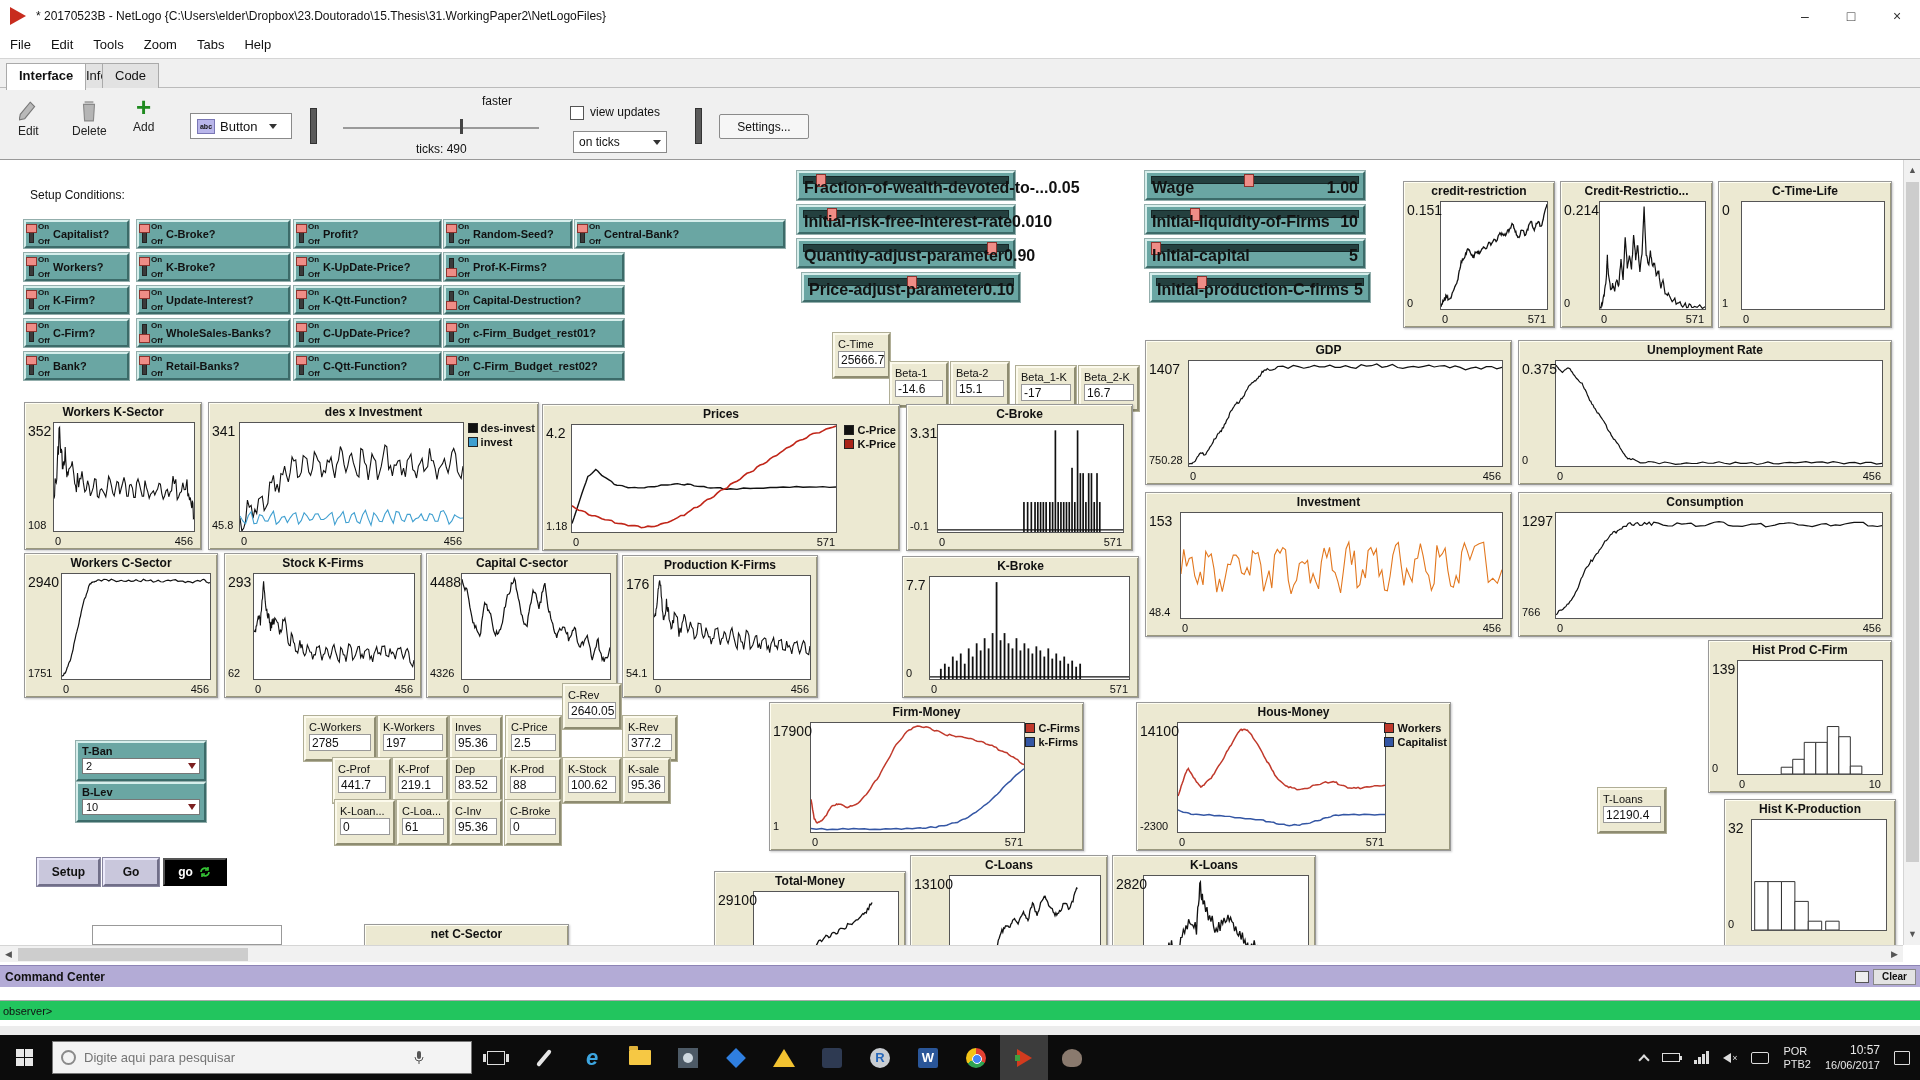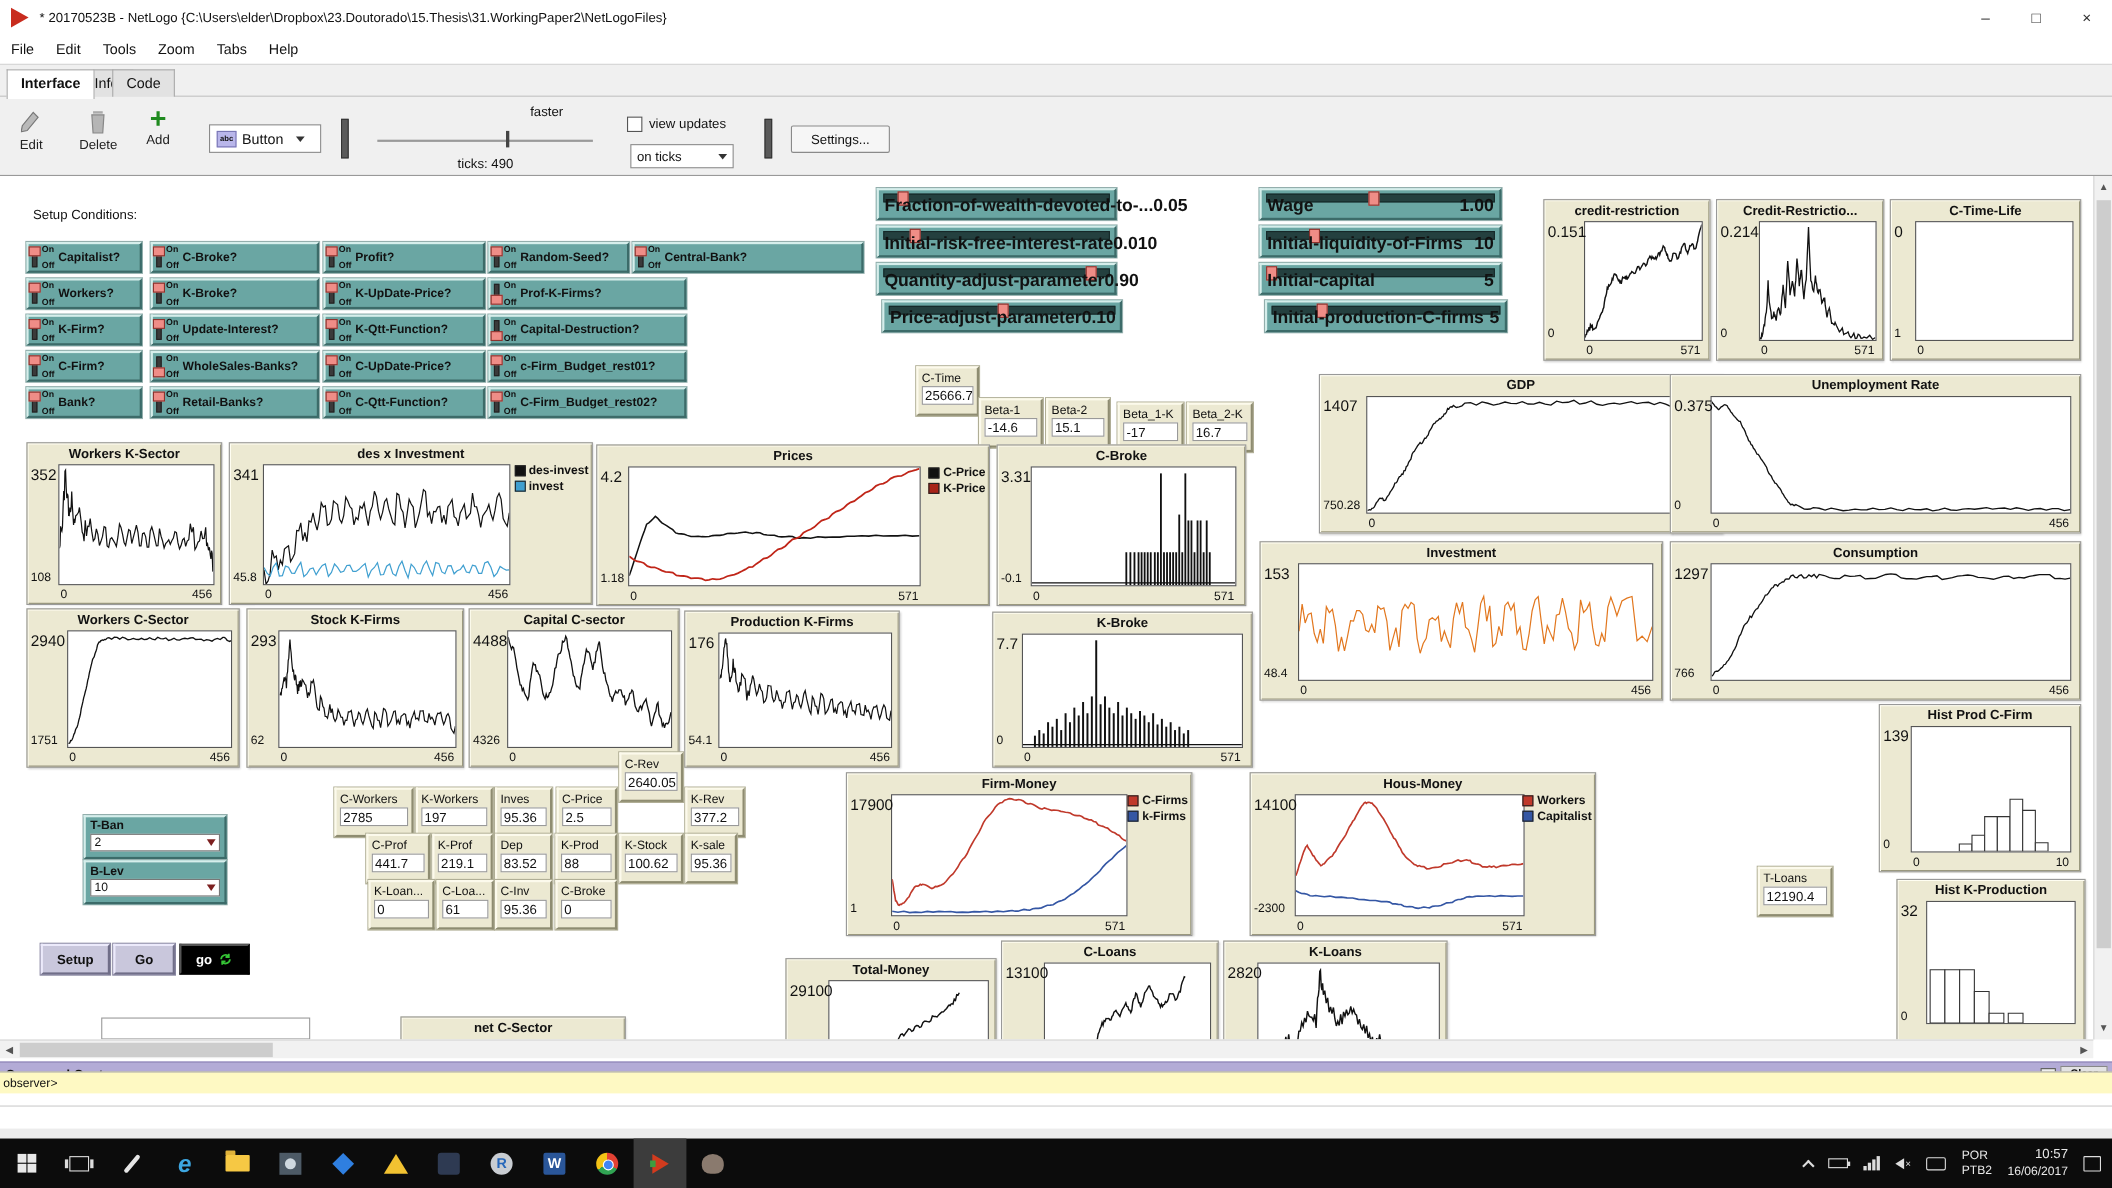--- a/index.html
+++ b/index.html
@@ -68,21 +68,21 @@
 .partial{position:absolute;background:#fff;border:1px solid #999}
 
 .scrollv{position:absolute;left:1903px;top:160px;width:17px;height:785px;background:#f1f1f1;border-left:1px solid #d5d5d5}
 .scrollh{position:absolute;left:0;top:945px;width:1903px;height:17px;background:#f1f1f1;border-top:1px solid #d5d5d5}
 .thumbv{position:absolute;left:2px;top:22px;width:13px;height:680px;background:#cdcdcd}
 .thumbh{position:absolute;left:18px;top:2px;width:230px;height:13px;background:#cdcdcd}
 .sarr{position:absolute;font-size:9px;color:#555;text-align:center;width:17px;line-height:17px}
 
 #cchead{position:absolute;left:0;top:965px;width:1920px;height:22px;background:#b3abd6;border-top:1px solid #8d84b5;display:flex;align-items:center;font-size:12px;font-weight:bold}
 #ccout{position:absolute;left:0;top:987px;width:1920px;height:19px;background:#fff;border-bottom:1px solid #ccc}
-#ccprompt{position:absolute;left:0;top:974px;width:1920px;height:20px;background:#fef9c3;border-top:1px solid #aaa;display:flex;align-items:center;font-size:11px}
+#ccprompt{position:absolute;left:0;top:1000px;width:1920px;height:20px;background:#22c55e;border-top:1px solid #aaa;display:flex;align-items:center;font-size:11px}
 #ccstrip{position:absolute;left:0;top:1026px;width:1920px;height:9px;background:#ececec}
 .ccbtn{height:16px;background:#e3e3e3;border:1px solid #888;font-size:10px;display:flex;align-items:center;justify-content:center;padding:0 8px}
 .detach{width:14px;height:12px;border:1px solid #555;background:#eee;position:relative}
 
 #taskbar{position:absolute;left:0;top:1035px;width:1920px;height:45px;background:#0c0c0c;display:flex;align-items:center}
 .tslot{width:48px;height:45px;display:flex;align-items:center;justify-content:center;flex:0 0 48px}
 .tslot.active{background:#3c3c3c}
 #search{width:420px;height:33px;background:#f3f3f3;border:1px solid #777;display:flex;align-items:center;gap:8px;padding:0 8px;margin-left:4px}
 #search input{border:none;background:transparent;outline:none;font-size:13px;color:#444;width:320px;font-family:"Liberation Sans",sans-serif}
 .ring{width:15px;height:15px;border:2px solid #8a8a8a;border-radius:50%}
@@ -451,21 +451,21 @@
     </div>
   <div class="mon" style="left:1016px;top:206px;width:60px">
       <span class="ml">Beta_1-K</span>
       <span class="mv">-17</span>
     </div>
   <div class="mon" style="left:1079px;top:206px;width:60px">
       <span class="ml">Beta_2-K</span>
       <span class="mv">16.7</span>
     </div>
 
-  <div class="plot" style="left:1199px;top:180px;width:367px;height:145px;--pl:42px;--pr:8px">
+  <div class="plot" style="left:1145px;top:180px;width:367px;height:145px;--pl:42px;--pr:8px">
       <div class="pt">GDP</div>
       <div class="pa">
         <svg viewBox="0 0 100 100" preserveAspectRatio="none" style="position: absolute; left: 0px; top: 0px; width: 100%; height: 100%;">
           <polyline points="0,98 0.3333333333333333,97.82418818718773 0.6666666666666666,97.47528700446952 1,97.78099780835328 1.3333333333333333,96.3742233983828 1.6666666666666667,96.21194501872912 2,95.32532179912377 2.3333333333333335,93.29966897143422 2.6666666666666665,91.18934054774873 3,90.30941325496823 3.3333333333333335,88.55281491739734 3.6666666666666665,87.53634987249389 4,87.80245193005831 4.166666666666667,87.89350949065168 4.333333333333334,87.46107587842513 4.5,87.80376949243364 4.666666666666667,89.28890650692531 4.833333333333334,89.60000818658615 5,89.518476136157 5.333333333333334,89.04043084413728 5.666666666666667,86.84320404971028 6.000000000000001,85.45380800436688 6.333333333333334,84.14112054812479 6.666666666666668,82.072075731592 7.000000000000001,80.76076914538717 7.333333333333333,79.29543300589017 7.666666666666668,77.53879133391678 8,74.4286296158185 8.333333333333332,74.30407194768074 8.666666666666668,73.25137508980599 9,70.53444372866215 9.333333333333332,68.84019127484255 9.666666666666666,68.54266573410447 10,66.71689706591387 10.333333333333334,67.02565967105849 10.666666666666666,63.69830026433798 11,63.707898786998705 11.333333333333334,60.11345767640305 11.666666666666666,59.54781473068288 12,56.50868608993478 12.333333333333334,54.98982671021441 12.666666666666668,53.68861780753086 13,49.499878237435766 13.333333333333334,47.746842589573745 13.666666666666666,46.93082652705538 14.000000000000002,45.17163118603348 14.333333333333334,43.58124708023631 14.666666666666666,41.87149413397614 15,40.76768835022085 15.333333333333332,39.28005942788884 15.666666666666668,40.363607631217505 16,39.793049174819316 16.333333333333332,37.661702963563826 16.666666666666668,35.57099253714743 17,35.72967292360845 17.333333333333336,34.008524467138585 17.666666666666668,33.000979957219286 18,29.654854356436957 18.333333333333336,28.086535298422916 18.666666666666668,26.656539624088822 19,24.268077054570313 19.333333333333332,22.901857822277336 19.666666666666664,22.636433146101382 20,20.966967297095835 20.333333333333332,20.648317201758488 20.666666666666668,19.811408454729587 21,18.608510378047498 21.333333333333332,18.791016487011802 21.666666666666668,17.182720706542014 22,16.768359556887305 22.333333333333332,14.568050150448101 22.666666666666668,14.556226032390981 23,12.919533438753746 23.333333333333332,9.899000696509873 23.666666666666668,10.383444008667965 24,8.77618580920388 24.333333333333336,8.402245522756616 24.666666666666668,8.563296429851718 25,7.240063495815406 25.83333333333333,8.961748143101318 26.666666666666668,8.45485844784028 27.500000000000004,7.578027914280398 28.333333333333332,5.2221579676791094 29.166666666666664,5.042512847559308 30,4.850696610854371 31.666666666666664,6.921898529223597 33.33333333333333,4.21869484035544 35,5.333991368173159 36.66666666666667,6.897543614770015 38.333333333333336,5.91606278832613 40,4.261609706757014 41.66666666666667,5.504368389451216 43.333333333333336,5.589599095224301 45,3.932922471819623 46.666666666666664,5.998442064754883 48.333333333333336,6.050600429026005 50,4.469651024309869 51.66666666666666,6.123163001686294 53.333333333333336,6.966967855894239 55.00000000000001,3.5731586967158364 56.666666666666664,4.844064412328848 58.33333333333333,4.479667409314914 60,2.783977006524225 61.66666666666667,6.031926829852935 63.33333333333333,5.116976688944376 64.99999999999999,3.262657824983762 66.66666666666666,6.208153656007141 68.33333333333333,7.08353550791459 70,5.8901148857257795 71.66666666666667,5.210400222806797 73.33333333333333,6.079056383159582 75,5.064732295027355 76.66666666666667,3.9776502378660865 78.33333333333333,5.681930491694473 80,4.753147783270833 81.66666666666667,4.492120897511754 83.33333333333334,6.415571005470213 85.00000000000001,4.632227527733633 86.66666666666667,6.117122207050613 88.33333333333333,8.333143578140394 90,6.741778107625578 91.66666666666667,5.935233361852937 93.33333333333333,7.70893429915256 95,5.351395705498717 96.66666666666667,5.21994848836232 98.33333333333334,7.4115652940289465 100,6" fill="none" stroke="#111" stroke-width="1.2" vector-effect="non-scaling-stroke"></polyline>
         </svg>
       </div>
       <span class="ymx">1407</span>
       <span class="ymn">750.28</span>
       <span class="xmn">0</span>
       <span class="xmx">456</span>
@@ -930,20 +930,29 @@
 
 <div id="taskbar">
   <div class="tslot">
       <span class="winlogo">
         <span></span>
         <span></span>
         <span></span>
         <span></span>
       </span>
     </div>
+  <div id="search">
+    <span class="ring"></span>
+    <input placeholder="Digite aqui para pesquisar" style="">
+    <svg width="14" height="16" viewBox="0 0 14 16">
+        <rect x="5" y="1" width="4" height="8" rx="2" fill="#555"></rect>
+        <path d="M3 7a4 4 0 0 0 8 0" fill="none" stroke="#555"></path>
+        <line x1="7" y1="11" x2="7" y2="14" stroke="#555"></line>
+      </svg>
+  </div>
   <div class="tslot">
       <span class="tvbox"></span>
     </div>
   <div class="tslot">
       <span class="penicon"></span>
     </div>
   <div class="tslot">
       <span class="edge">e</span>
     </div>
   <div class="tslot">

